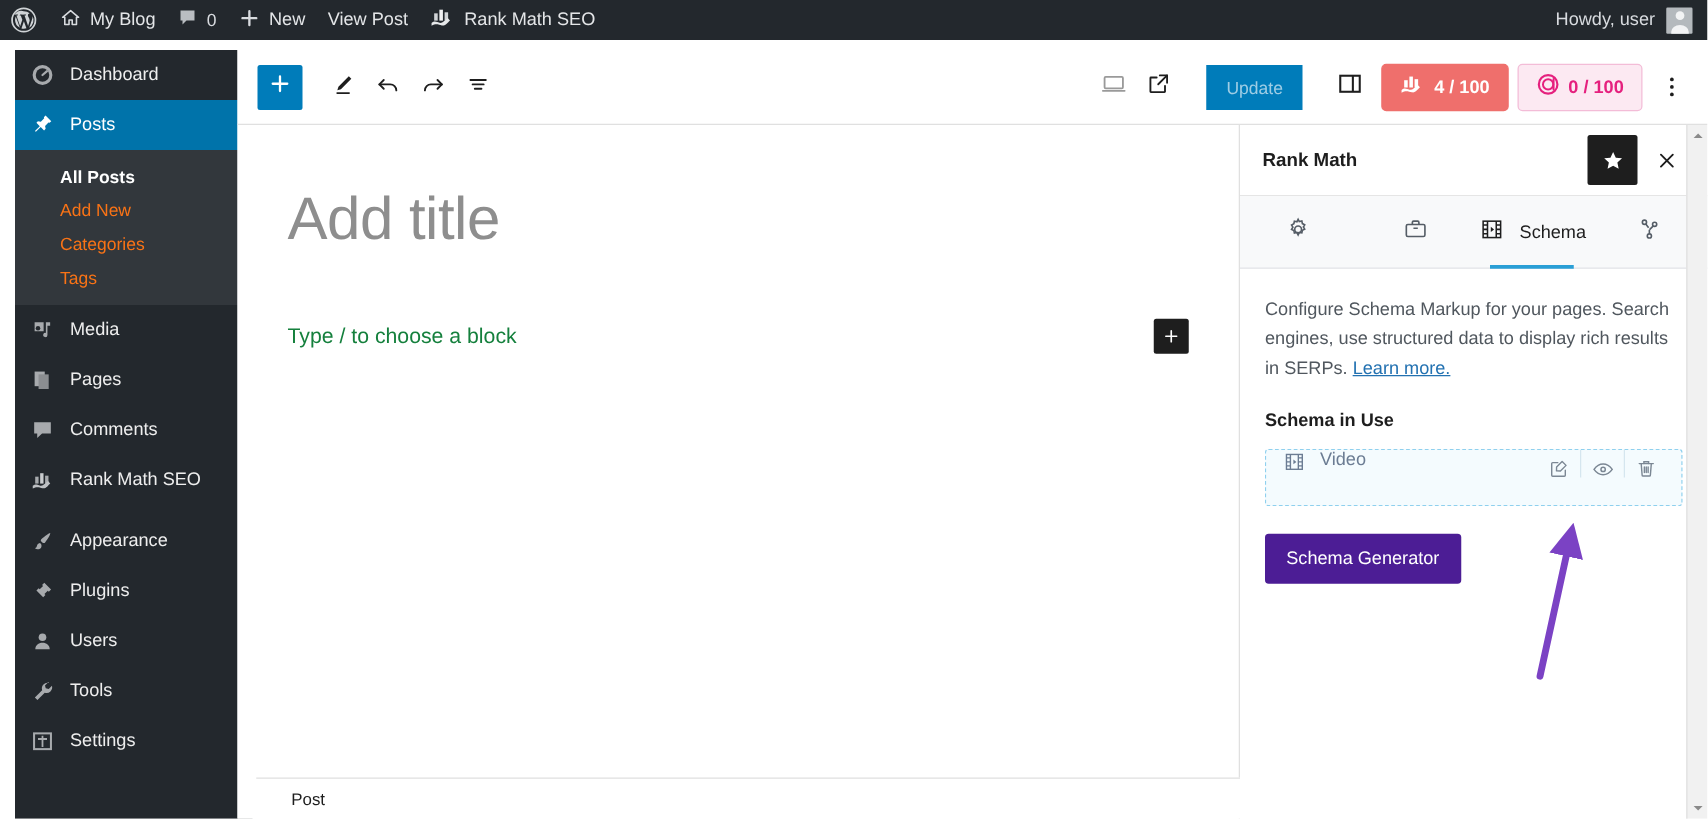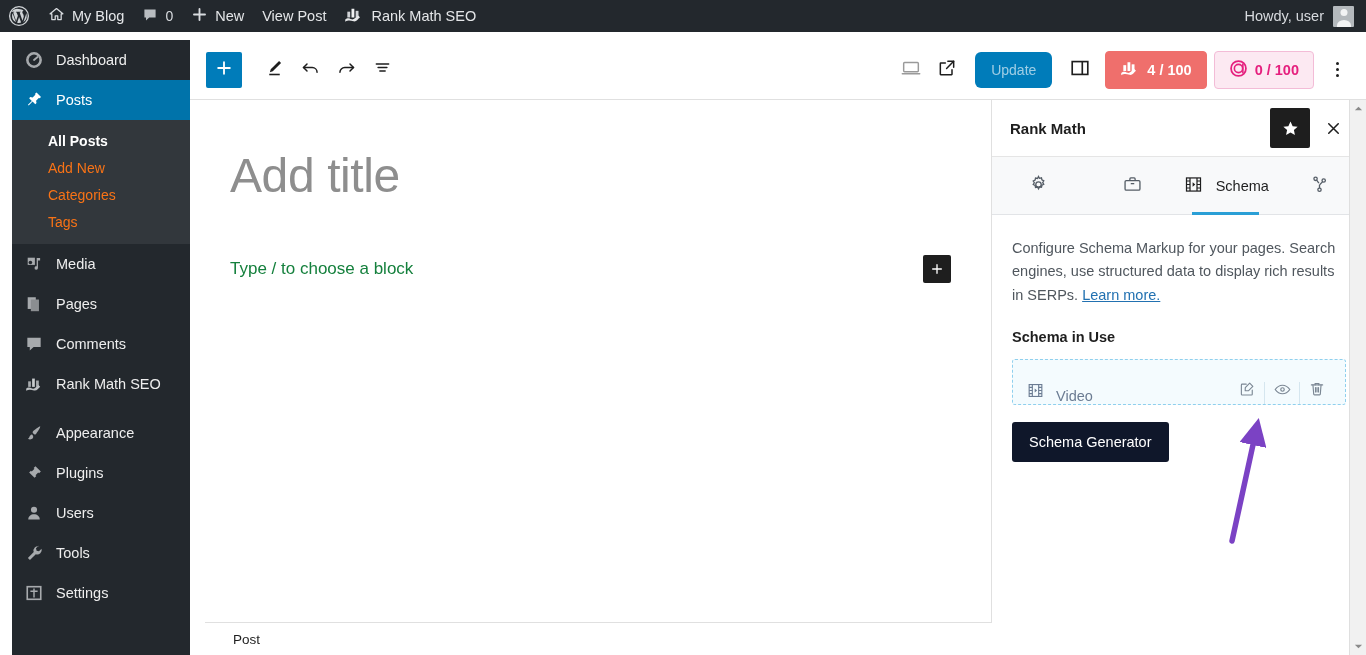--- a/index.html
+++ b/index.html
@@ -77,22 +77,22 @@
     color: #1e1e1e; flex: none;
   }
   .addblock {
     width: 36px; height: 36px; background: #007cba; border-radius: 2px;
     display: flex; align-items: center; justify-content: center; color: #fff; flex: none;
     margin-right: 14px;
   }
   .tb-gap { flex: 1; }
   .btn-update {
     height: 36px; padding: 0 16px; background: #007cba; color: rgba(255,255,255,.62);
-    border-radius: 6px; font-size: 14px; display: flex; align-items: center;
-    margin: 0 10px; flex: none;
+    border-radius: 0; font-size: 14px; display: flex; align-items: center;
+    margin: 0 20px; flex: none;
   }
   .badge {
     height: 38px; border-radius: 4px; display: flex; align-items: center; gap: 7px;
     padding: 0 14px; font-size: 14.5px; font-weight: bold; flex: none; margin-left: 7px;
   }
   .badge-seo { background: #ef6f6c; color: #ffffff; border: 1px solid #ef6f6c; }
   .badge-ai { background: #fce9f2; color: #e5207e; border: 1px solid #f3bcd7; }
   .kebab { width: 34px; height: 36px; display: flex; flex-direction: column;
            align-items: center; justify-content: center; gap: 3px; margin-left: 6px; flex: none; }
   .kebab i { width: 3px; height: 3px; border-radius: 50%; background: #1e1e1e; display: block; }
@@ -142,27 +142,27 @@
   .rm-tab.active { color: #1e1e1e; }
   .rm-tab.active::after {
     content: ""; position: absolute; left: 14%; right: 14%; bottom: -1px; height: 3px; background: #2a9fd6;
   }
   .rm-body { padding: 22px 20px 0 20px; }
   .rm-desc { font-size: 14.5px; line-height: 1.62; color: #50575e; }
   .rm-link { color: #2271b1; text-decoration: underline; }
   .rm-sub { margin-top: 22px; font-size: 14.5px; font-weight: bold; color: #1e1e1e; }
   .schema-row {
     margin-top: 14px; height: 46px; border: 1px dashed #8fd0ee; background: #f4fbfe;
-    border-radius: 3px; display: flex; align-items: flex-end; padding: 0 11px 0 13px;
+    border-radius: 3px; display: flex; align-items: flex-start; padding: 0 11px 0 13px;
   }
   .schema-name { font-size: 14.5px; color: #6b7c93; margin-left: 11px; flex: 1; }
   .schema-act { width: 34px; height: 30px; display: flex; align-items: center; justify-content: center; color: #7b8794; }
   .vdiv { width: 1px; height: 22px; background: #d5e6ef; }
   .btn-gen {
-    margin-top: 17px; height: 40px; padding: 0 17px; background: #0f172a; color: #fff;
+    margin-top: 22px; height: 40px; padding: 0 17px; background: #4c1d95; color: #fff;
     border-radius: 3px; font-size: 14.5px; display: inline-flex; align-items: center;
   }
 
   
   .vscroll {
     position: absolute; top: 0; right: 0; width: 17px; height: 555px;
     background: #f1f1f1; border-left: 1px solid #dfdfdf;
   }
   .vscroll .arrow { height: 17px; display: flex; align-items: center; justify-content: center; }
   .vscroll .arrow.bot { position: absolute; bottom: 0; left: 0; right: 0; }

